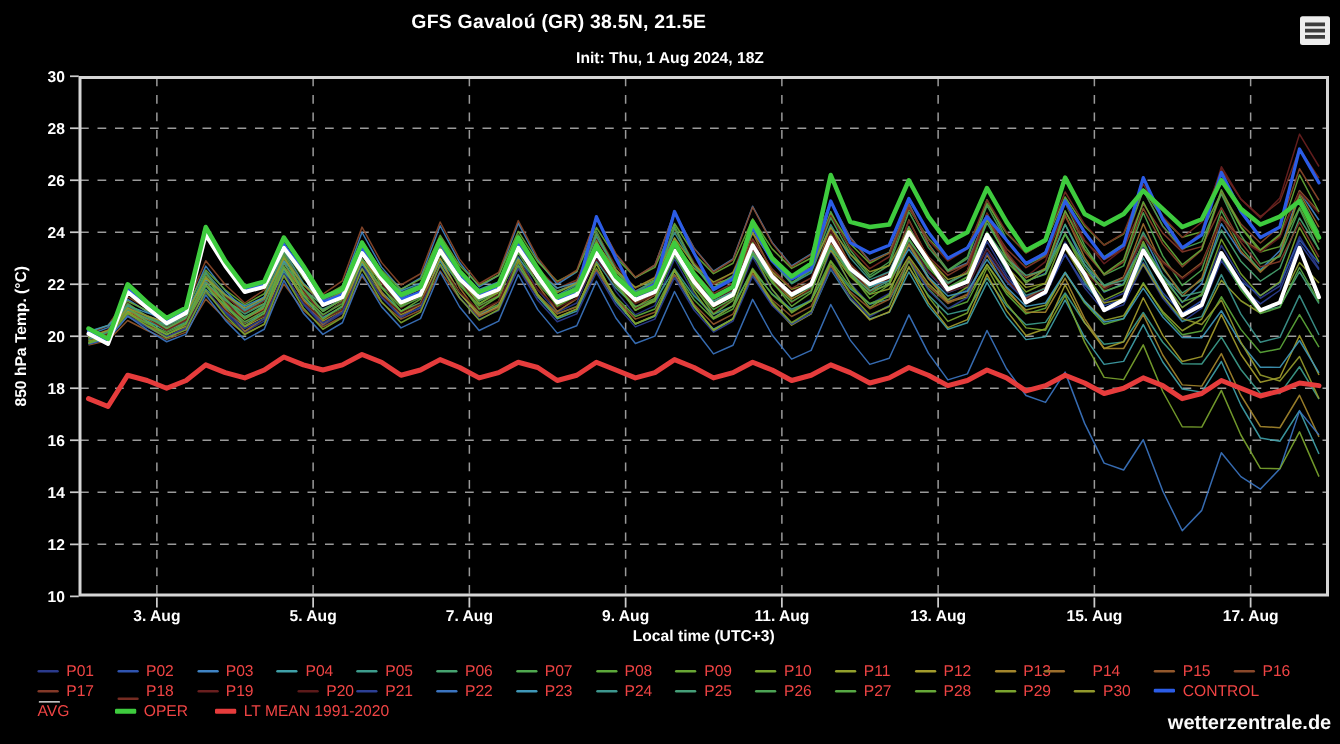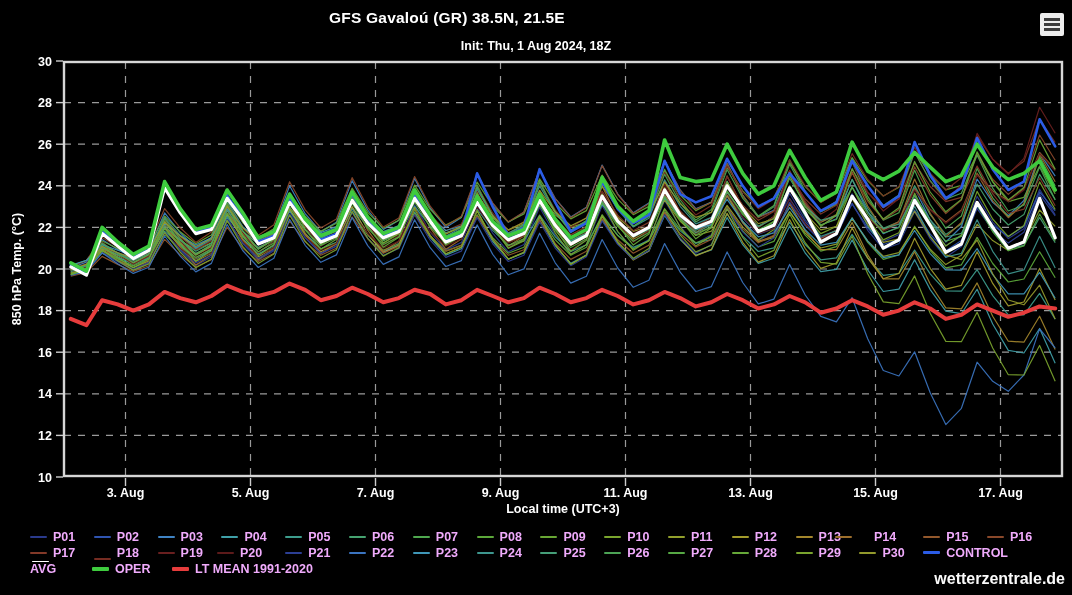--- a/index.html
+++ b/index.html
@@ -24,21 +24,21 @@
     position:absolute; top:13px; right:8px; width:24px; height:23px;
     background:#ededed; border-radius:2px;
     display:flex; flex-direction:column; justify-content:center; align-items:center; gap:2px;
     cursor:pointer;
   }
   #menu-btn .bar { width:16px; height:3px; background:#3c3c3c; }
   svg#chart { position:absolute; left:0; top:0; }
   #legend { position:absolute; left:0; top:528px; width:1072px; height:52px; }
   .lg-entry {
     position:absolute; height:15px; display:flex; align-items:center;
-    font-size:12.5px; font-weight:bold; white-space:nowrap; color:#f0abfc;
+    font-size:12.5px; font-weight:normal; white-space:nowrap; color:#ef4444;
   }
   .lg-sw { display:inline-block; width:17px; margin-right:6px; border-radius:1px; }
   #brand {
     position:absolute; right:7px; top:570px;
     font-size:16px; font-weight:bold; color:#fafafa;
   }
 </style>
 </head>
 <body>
 
@@ -229,21 +229,21 @@
       <span>P17</span>
     </div>
     <div class="lg-entry" style="left: 93.8px; top: 17px; align-items: flex-end;">
       <span class="lg-sw" style="background: rgb(118, 44, 34); height: 2px;"></span>
       <span>P18</span>
     </div>
     <div class="lg-entry" style="left: 157.6px; top: 17px;">
       <span class="lg-sw" style="background: rgb(105, 31, 31); height: 2px;"></span>
       <span>P19</span>
     </div>
-    <div class="lg-entry" style="left: 217px; top: 17px;">
+    <div class="lg-entry" style="left: 238px; top: 17px;">
       <span class="lg-sw" style="background: rgb(92, 26, 26); height: 2px;"></span>
       <span>P20</span>
     </div>
     <div class="lg-entry" style="left: 285.2px; top: 17px;">
       <span class="lg-sw" style="background: rgb(44, 63, 148); height: 2px;"></span>
       <span>P21</span>
     </div>
     <div class="lg-entry" style="left: 349px; top: 17px;">
       <span class="lg-sw" style="background: rgb(59, 116, 192); height: 2px;"></span>
       <span>P22</span>

